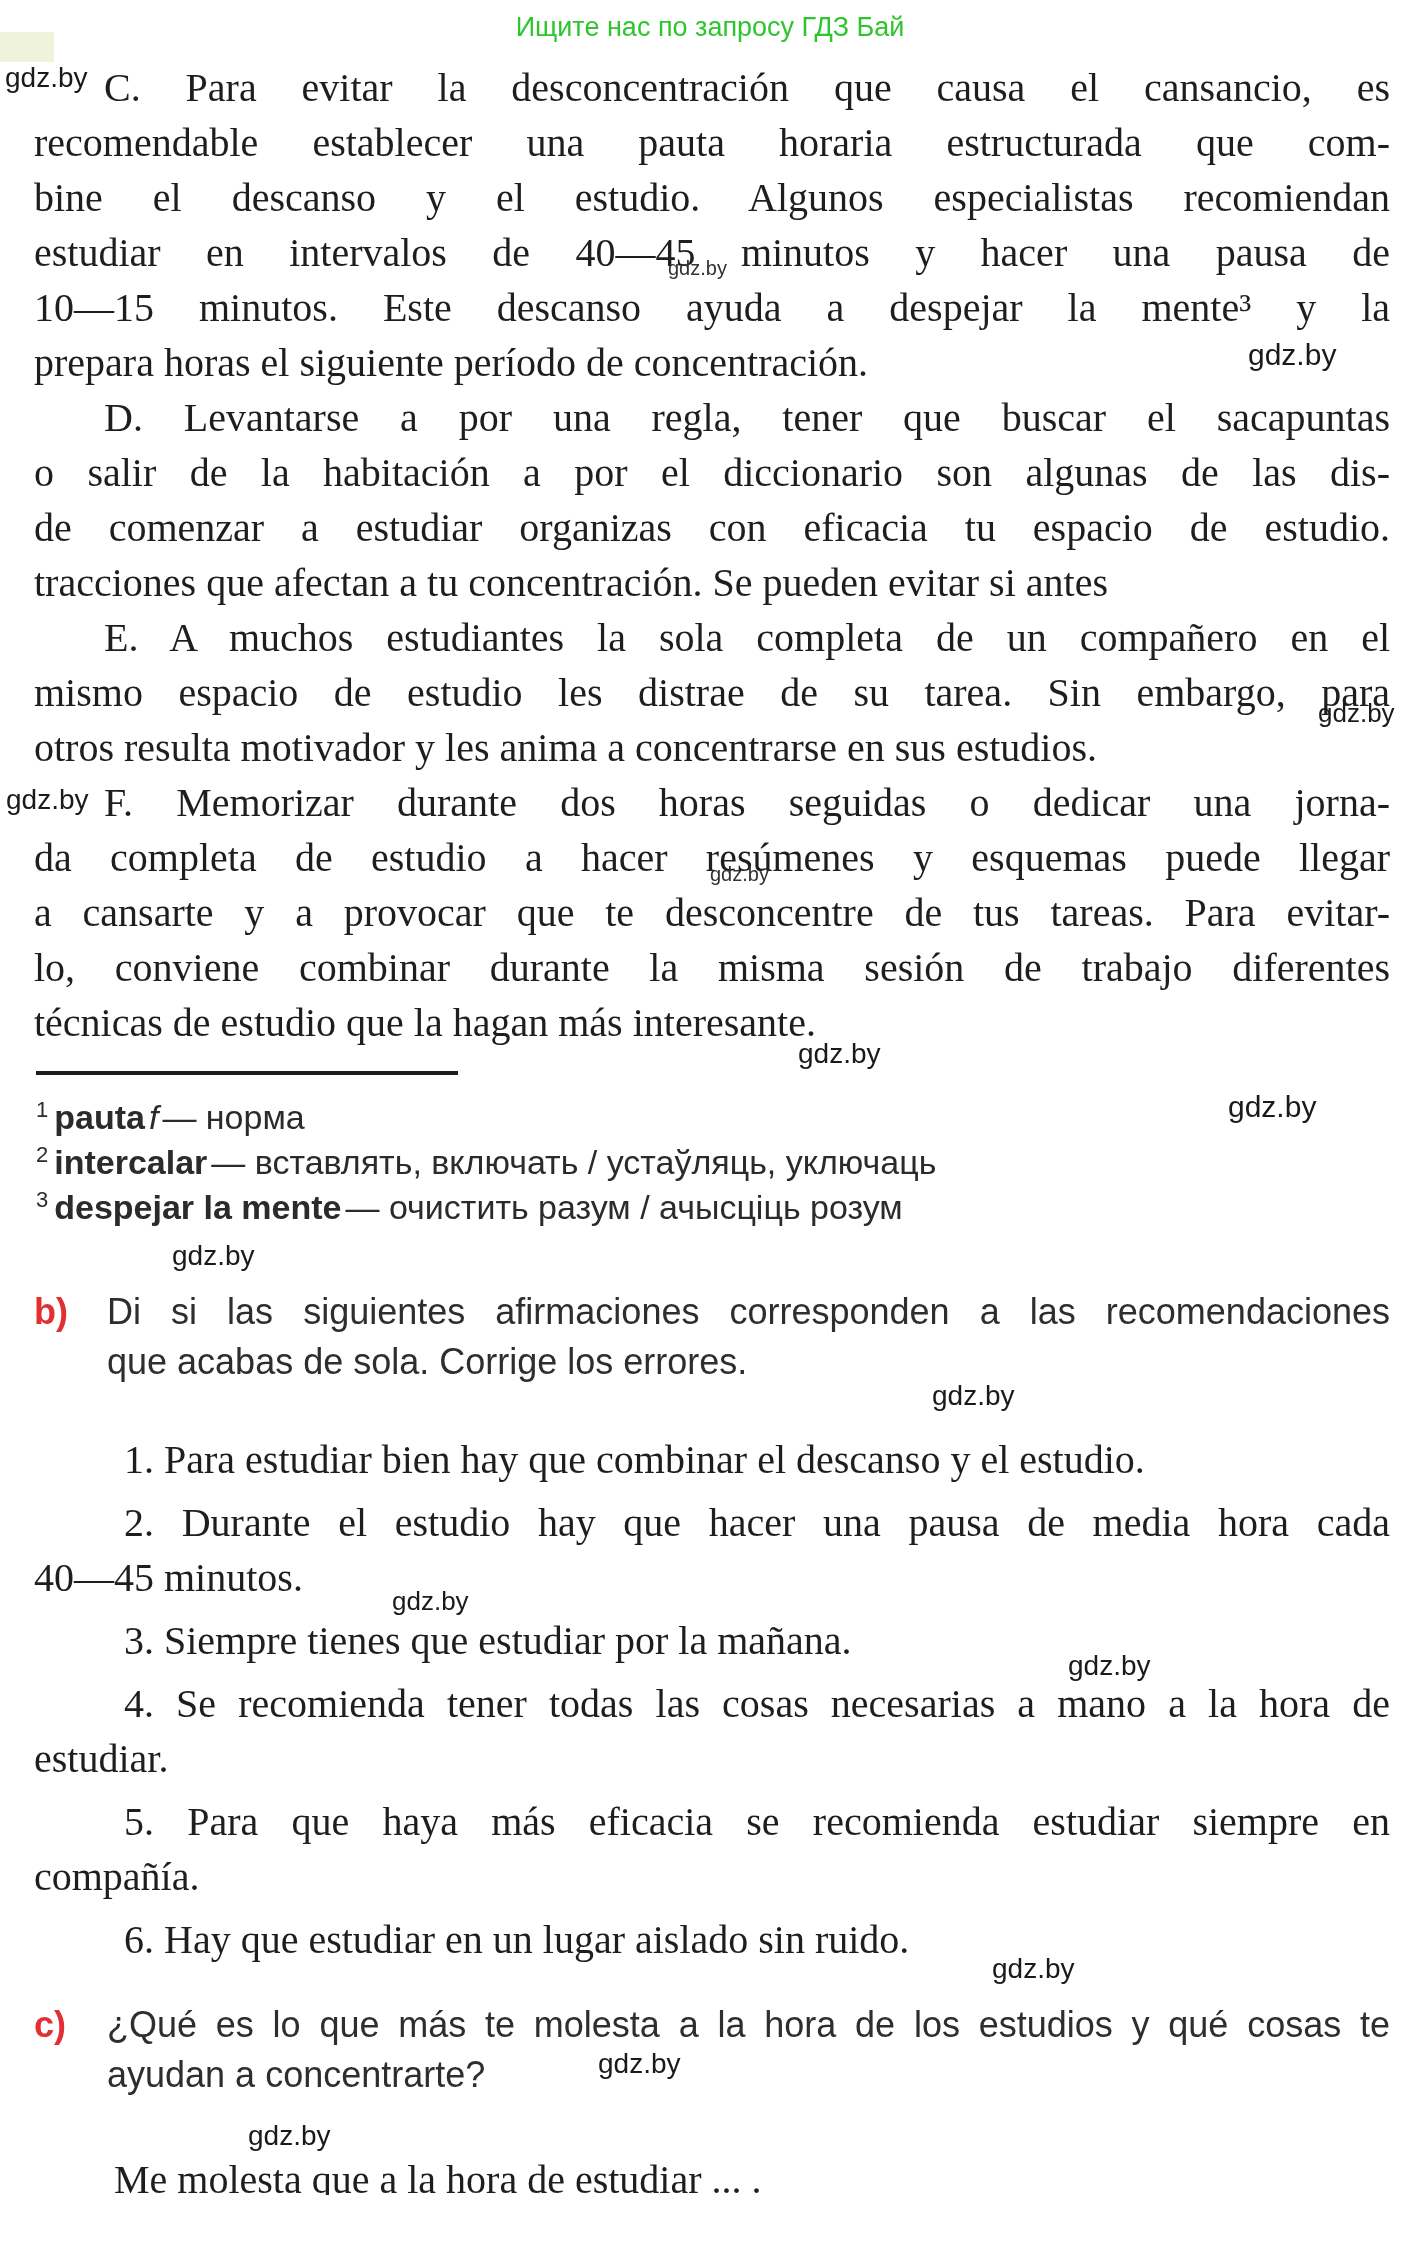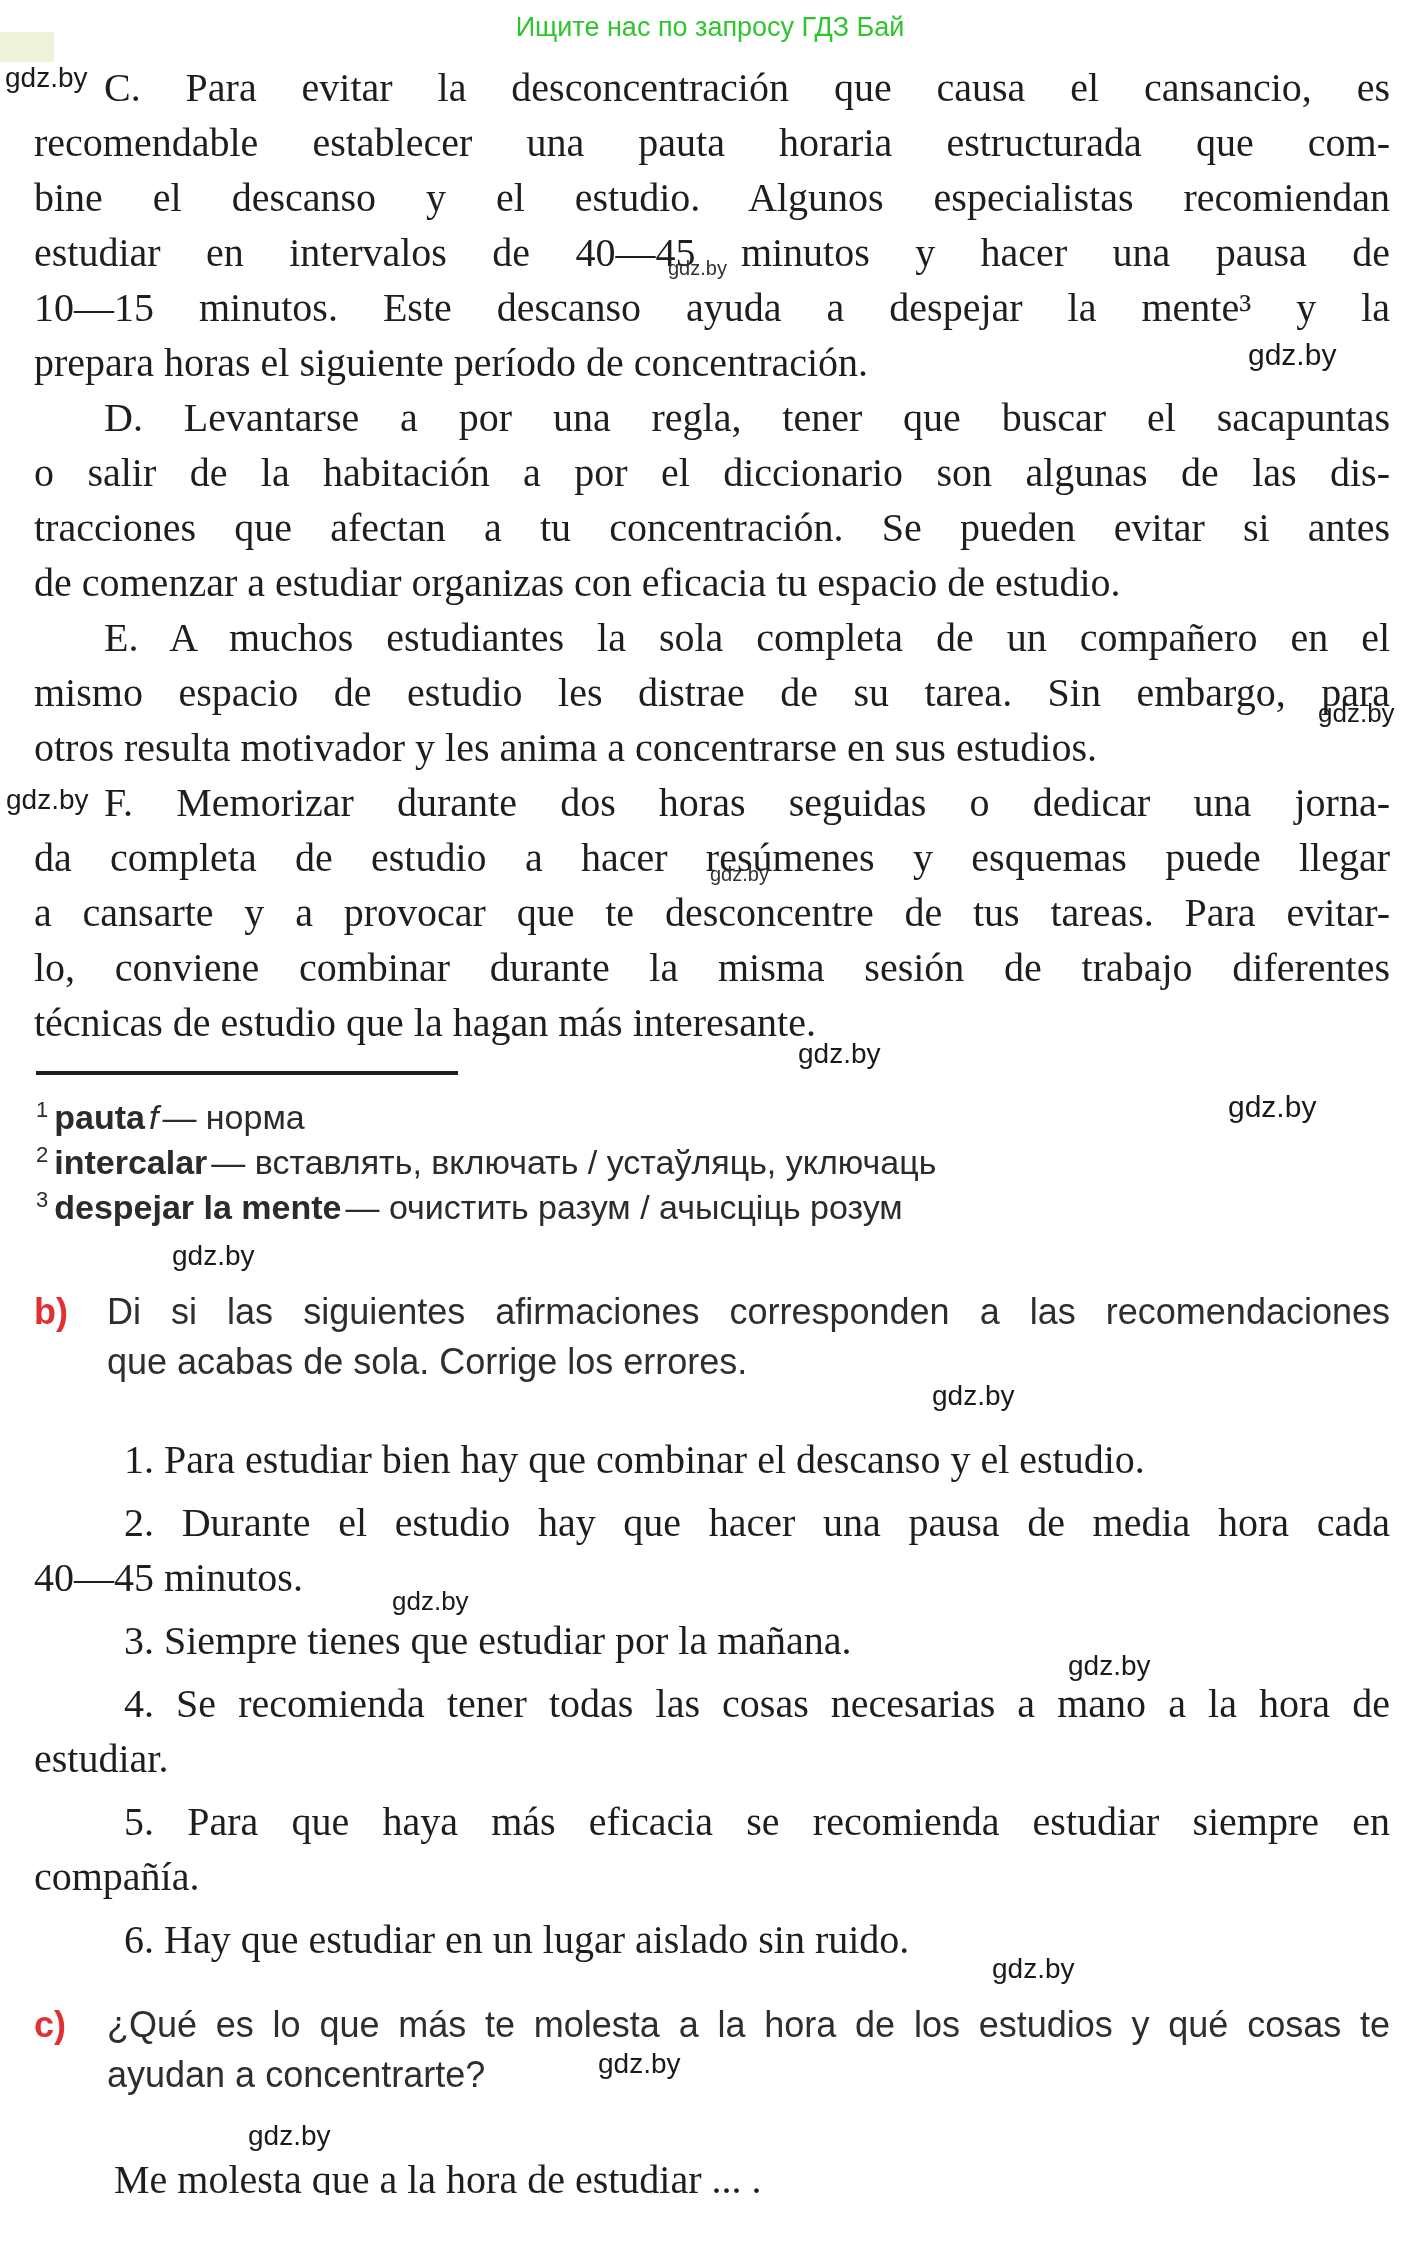--- a/index.html
+++ b/index.html
@@ -154,22 +154,22 @@
         <div class="line">C. Para evitar la desconcentración que causa el cansancio, es</div>
         <div class="line">recomendable establecer una pauta horaria estructurada que com-</div>
         <div class="line">bine el descanso y el estudio. Algunos especialistas recomiendan</div>
         <div class="line">estudiar en intervalos de 40—45 minutos y hacer una pausa de</div>
         <div class="line">10—15 minutos. Este descanso ayuda a despejar la mente³ y la</div>
         <div class="line">prepara horas el siguiente período de concentración.</div>
       </div>
     <div class="para">
         <div class="line">D. Levantarse a por una regla, tener que buscar el sacapuntas</div>
         <div class="line">o salir de la habitación a por el diccionario son algunas de las dis-</div>
+        <div class="line">de comenzar a estudiar organizas con eficacia tu espacio de estudio.</div>
         <div class="line">tracciones que afectan a tu concentración. Se pueden evitar si antes</div>
-        <div class="line">de comenzar a estudiar organizas con eficacia tu espacio de estudio.</div>
       </div>
     <div class="para">
         <div class="line">E. A muchos estudiantes la sola completa de un compañero en el</div>
         <div class="line">mismo espacio de estudio les distrae de su tarea. Sin embargo, para</div>
         <div class="line">otros resulta motivador y les anima a concentrarse en sus estudios.</div>
       </div>
     <div class="para">
         <div class="line">F. Memorizar durante dos horas seguidas o dedicar una jorna-</div>
         <div class="line">da completa de estudio a hacer resúmenes y esquemas puede llegar</div>
         <div class="line">a cansarte y a provocar que te desconcentre de tus tareas. Para evitar-</div>

